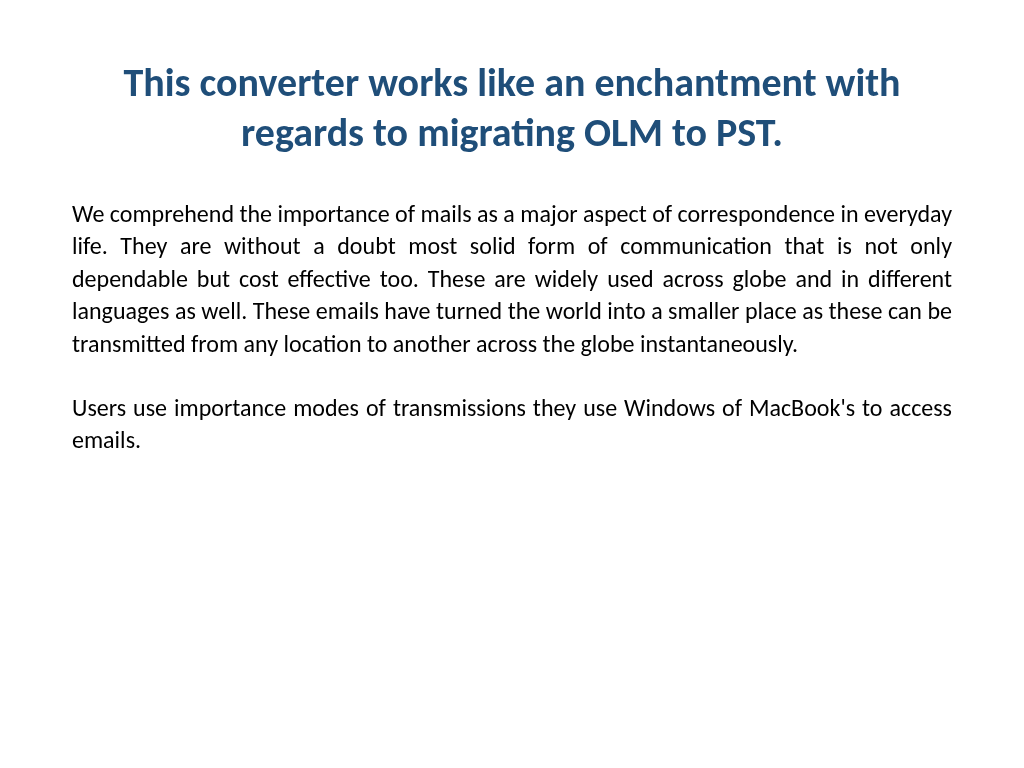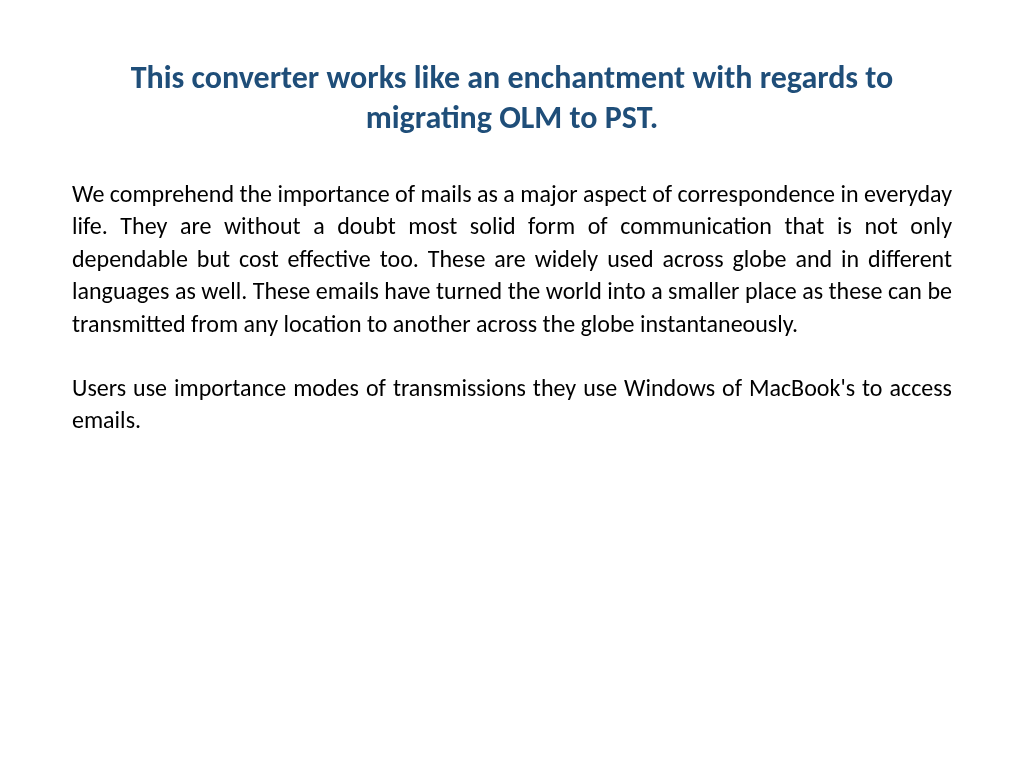--- a/index.html
+++ b/index.html
@@ -9,21 +9,21 @@
     }
     body {
       width: 1024px;
       height: 768px;
       background: #ffffff;
       font-family: Calibri, "Segoe UI", Arial, sans-serif;
       padding: 58px 72px 40px 72px;
     }
     .title {
       color: #1f4e79;
-      font-size: 32px;
+      font-size: 40px;
       font-weight: bold;
       text-align: center;
       line-height: 1.25;
       margin-bottom: 40px;
     }
     .body-text {
       color: #000000;
       font-size: 24px;
       text-align: justify;
       line-height: 1.35;

